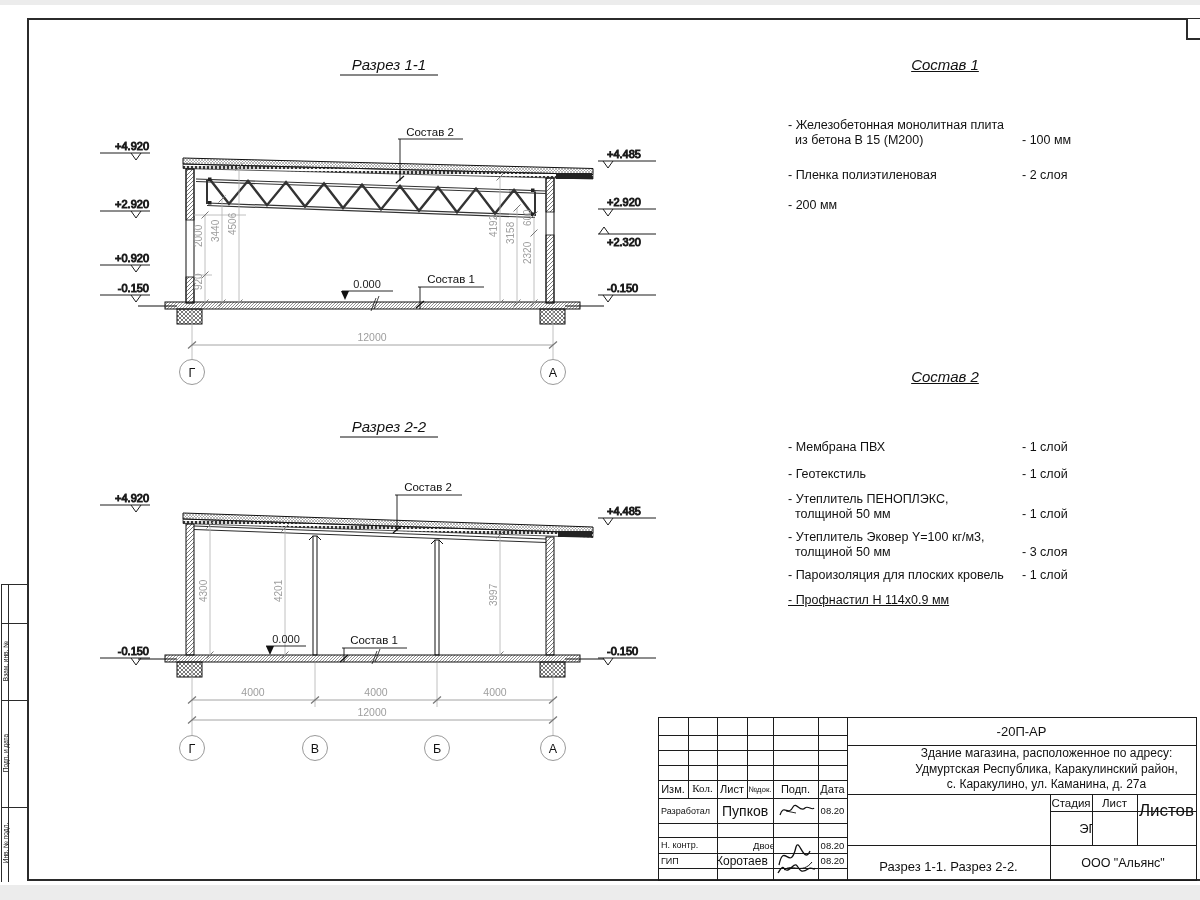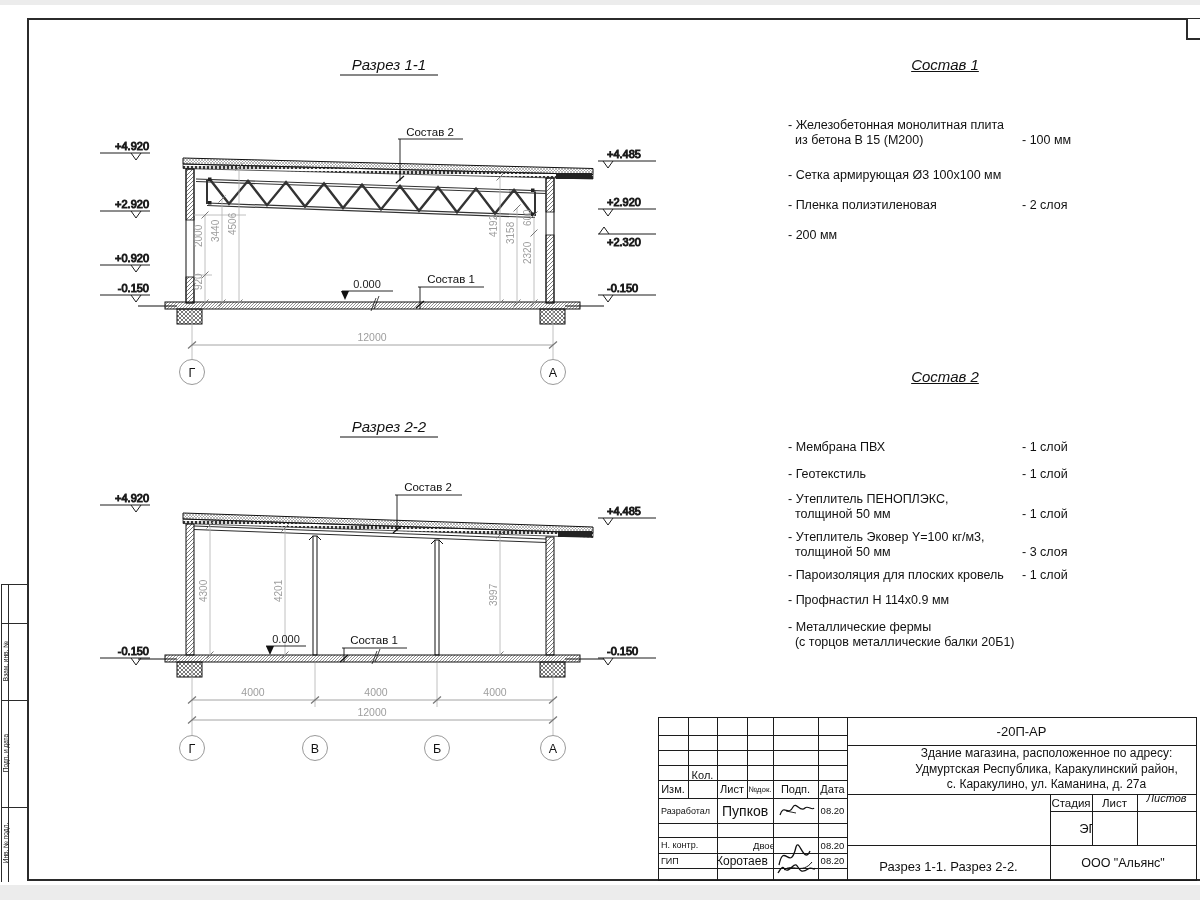--- a/index.html
+++ b/index.html
@@ -401,24 +401,20 @@
 </svg>
 
 <div class="abs sostav-heading" style="left:788px;top:56px;">Состав 1</div>
 <div class="abs sostav" style="left:788px;top:112px;">
   <div class="sostav-row" style="margin-bottom:20px;">
       <div class="s-name">- Железобетонная  монолитная плита
 &nbsp;&nbsp;из бетона В 15 (М200)</div>
       <div class="s-val">- 100 мм</div>
     </div>
   <div class="sostav-row" style="margin-bottom:15px;">
-      <div class="s-name">- Сетка армирующая Ø3 100х100 мм</div>
-      <div class="s-val"></div>
-    </div>
-  <div class="sostav-row" style="margin-bottom:15px;">
       <div class="s-name">- Пленка полиэтиленовая</div>
       <div class="s-val">-  2 слоя</div>
     </div>
   <div class="sostav-row" style="margin-bottom:15px;">
       <div class="s-val">- 200 мм</div>
     </div>
 </div>
 
 <div class="abs sostav-heading" style="left:788px;top:368px;">Состав 2</div>
 <div class="abs sostav" style="left:788px;top:434px;">
@@ -437,27 +433,22 @@
     </div>
   <div class="sostav-row" style="margin-bottom:8px;">
       <div class="s-name">- Утеплитель Эковер Y=100 кг/м3,
 &nbsp;&nbsp;толщиной 50 мм</div>
       <div class="s-val">- 3 слоя</div>
     </div>
   <div class="sostav-row" style="margin-bottom:10px;">
       <div class="s-name">- Пароизоляция для плоских кровель</div>
       <div class="s-val">- 1 слой</div>
     </div>
-  <div class="sostav-row" style="margin-bottom:12px;">
+  <div class="sostav-row" style="margin-bottom:0;text-decoration:underline;">
       <div class="s-name">- Профнастил Н 114х0.9 мм</div>
-      <div class="s-val"></div>
-    </div>
-  <div class="sostav-row">
-      <div class="s-name">- Металлические фермы
-&nbsp;&nbsp;(с торцов металлические балки 20Б1)</div>
       <div class="s-val"></div>
     </div>
 </div>
 
 <div class="abs tb">
 
   <div class="vl" style="left:0;top:0;height:164px;"></div>
   <div class="vl" style="left:30px;top:0;height:81px;"></div>
   <div class="vl" style="left:59px;top:0;height:164px;"></div>
   <div class="vl" style="left:89px;top:0;height:81px;"></div>
@@ -479,21 +470,21 @@
   <div class="hl" style="left:0;top:120px;width:189px;"></div>
   <div class="hl" style="left:0;top:136px;width:189px;"></div>
   <div class="hl" style="left:0;top:151px;width:189px;"></div>
   <div class="hl" style="left:189px;top:28px;width:350px;"></div>
   <div class="hl" style="left:189px;top:77px;width:350px;"></div>
   <div class="hl" style="left:392px;top:94px;width:147px;"></div>
   <div class="hl" style="left:189px;top:128px;width:350px;"></div>
   <div class="hl" style="left:0;top:163px;width:539px;"></div>
 
   <div class="cell" style="left:0;top:63px;width:30px;height:18px;">Изм.</div>
-  <div class="cell" style="left:30px;top:49px;width:29px;height:18px;">Кол.</div>
+  <div class="cell" style="left:30px;top:62px;width:29px;height:18px;font-family:Liberation Serif, serif;">Кол.</div>
   <div class="cell" style="left:59px;top:63px;width:30px;height:18px;">Лист</div>
   <div class="cell" style="left:89px;top:63px;width:26px;height:18px;font-size:8px;">№док.</div>
   <div class="cell" style="left:115px;top:63px;width:45px;height:18px;">Подп.</div>
   <div class="cell" style="left:160px;top:63px;width:29px;height:18px;">Дата</div>
 
   <div class="cell left" style="left:0;top:81px;width:59px;height:25px;font-size:9px;">Разработал</div>
   <div class="cell left" style="left:61px;top:81px;width:56px;height:25px;font-size:14px;">Пупков</div>
   <div class="cell" style="left:160px;top:81px;width:29px;height:25px;font-size:9.5px;">08.20</div>
   <div class="cell left" style="left:0;top:120px;width:59px;height:16px;font-size:9px;">Н. контр.</div>
   <div class="cell left" style="left:59px;top:120px;width:56px;height:16px;font-size:9.5px;padding-left:36px;">Двоеглазов</div>
@@ -511,17 +502,17 @@
     <path d="M4,38 C12,24 8,42 18,32 C26,24 22,42 34,34 C38,31 40,36 41,33" fill="none" stroke="#111" stroke-width="1.3"></path>
     <path d="M10,35 C18,28 28,40 38,27" fill="none" stroke="#111" stroke-width="1"></path>
   </svg>
 
   <div class="cell" style="left:189px;top:0;width:349px;height:28px;font-size:13px;">-20П-АР</div>
   <div class="cell pre" style="left:189px;top:28px;width:349px;height:49px;font-size:12px;line-height:15.5px;">Здание магазина, расположенное по адресу:
 Удмуртская Республика, Каракулинский район,
 с. Каракулино, ул. Каманина, д. 27а</div>
   <div class="cell" style="left:392px;top:77px;width:42px;height:17px;font-size:11.5px;">Стадия</div>
   <div class="cell" style="left:434px;top:77px;width:45px;height:17px;font-size:11.5px;">Лист</div>
-  <div class="cell" style="left:479px;top:72px;width:59px;height:17px;font-size:11px;font-style:italic;">Листов</div>
+  <div class="cell" style="left:479px;top:85px;width:59px;height:17px;font-size:17px;">Листов</div>
   <div class="cell" style="left:392px;top:94px;width:42px;height:34px;font-size:13px;padding-left:35px;">ЭП</div>
   <div class="cell" style="left:189px;top:128px;width:203px;height:43px;font-size:13px;text-align:right;">Разрез 1-1. Разрез 2-2.</div>
   <div class="cell" style="left:392px;top:128px;width:146px;height:35px;font-size:12.5px;">ООО "Альянс"</div>
 </div>
 
 </body></html>

